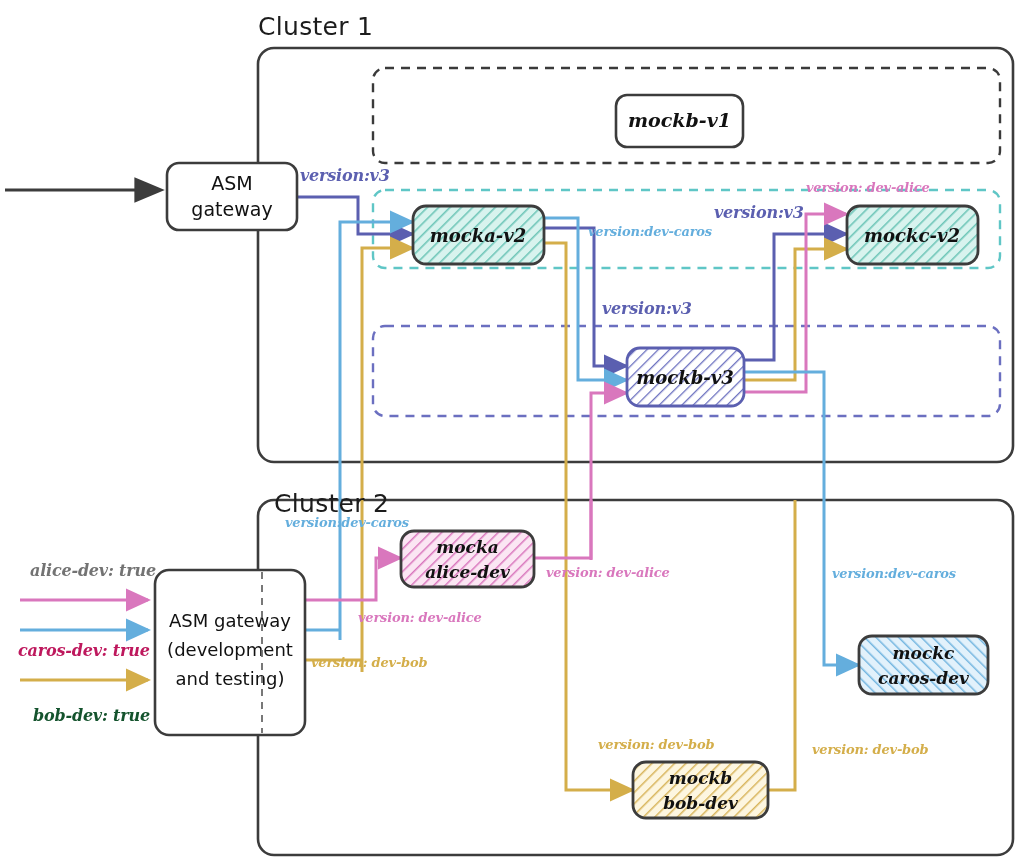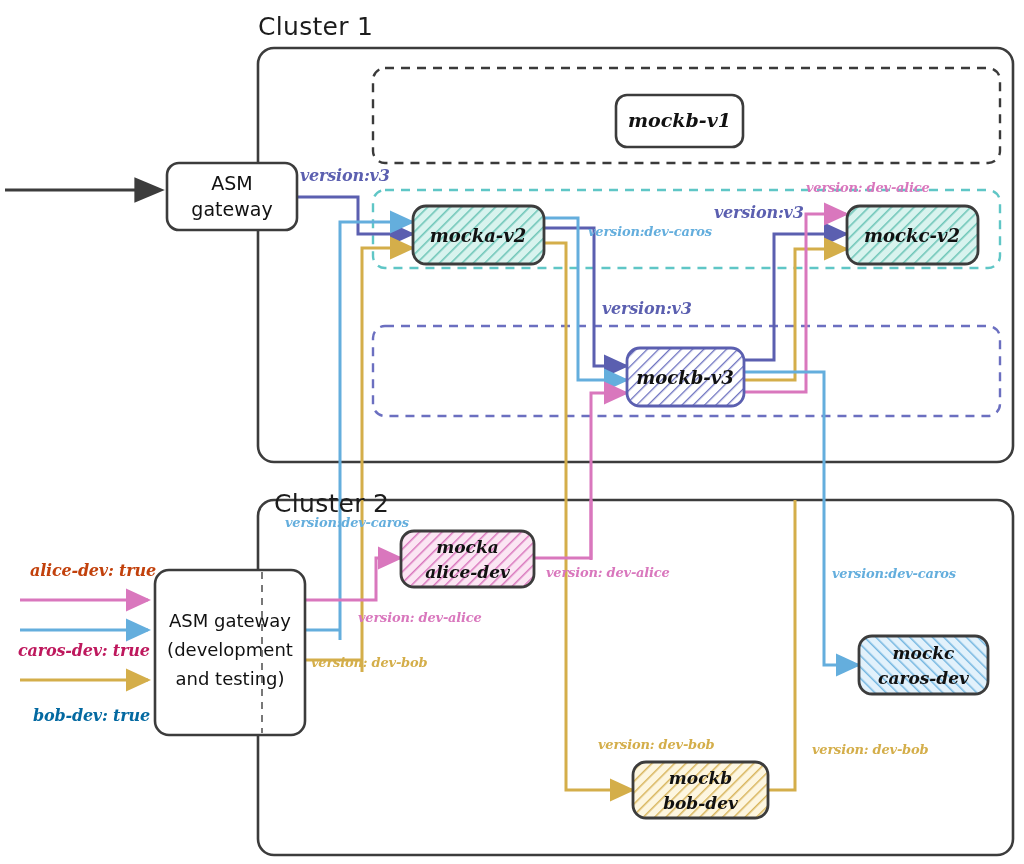--- a/index.html
+++ b/index.html
@@ -152,17 +152,17 @@
   <div class="lbl" style="left:806px;top:180px;font-size:13px;color:#d977bd;">version: dev-alice</div>
 
   <div class="lbl" style="left:285px;top:515px;font-size:13px;color:#64aedd;">version:dev-caros</div>
   <div class="lbl" style="left:358px;top:610px;font-size:13px;color:#d977bd;">version: dev-alice</div>
   <div class="lbl" style="left:546px;top:565px;font-size:13px;color:#d977bd;">version: dev-alice</div>
   <div class="lbl" style="left:311px;top:655px;font-size:13px;color:#d4ae4a;">version: dev-bob</div>
   <div class="lbl" style="left:598px;top:737px;font-size:13px;color:#d4ae4a;">version: dev-bob</div>
   <div class="lbl" style="left:812px;top:742px;font-size:13px;color:#d4ae4a;">version: dev-bob</div>
   <div class="lbl" style="left:832px;top:566px;font-size:13px;color:#64aedd;">version:dev-caros</div>
 
-  <div class="lbl" style="left:30px;top:561px;font-size:16px;color:#c2410c;">alice-dev: true</div>
+  <div class="lbl" style="left:30px;top:561px;font-size:16px;color:#737373;">alice-dev: true</div>
   <div class="lbl" style="left:18px;top:641px;font-size:16px;color:#be185d;">caros-dev: true</div>
-  <div class="lbl" style="left:33px;top:706px;font-size:16px;color:#0369a1;">bob-dev: true</div>
+  <div class="lbl" style="left:33px;top:706px;font-size:16px;color:#14532d;">bob-dev: true</div>
 
 </div>
 
 </body></html>

